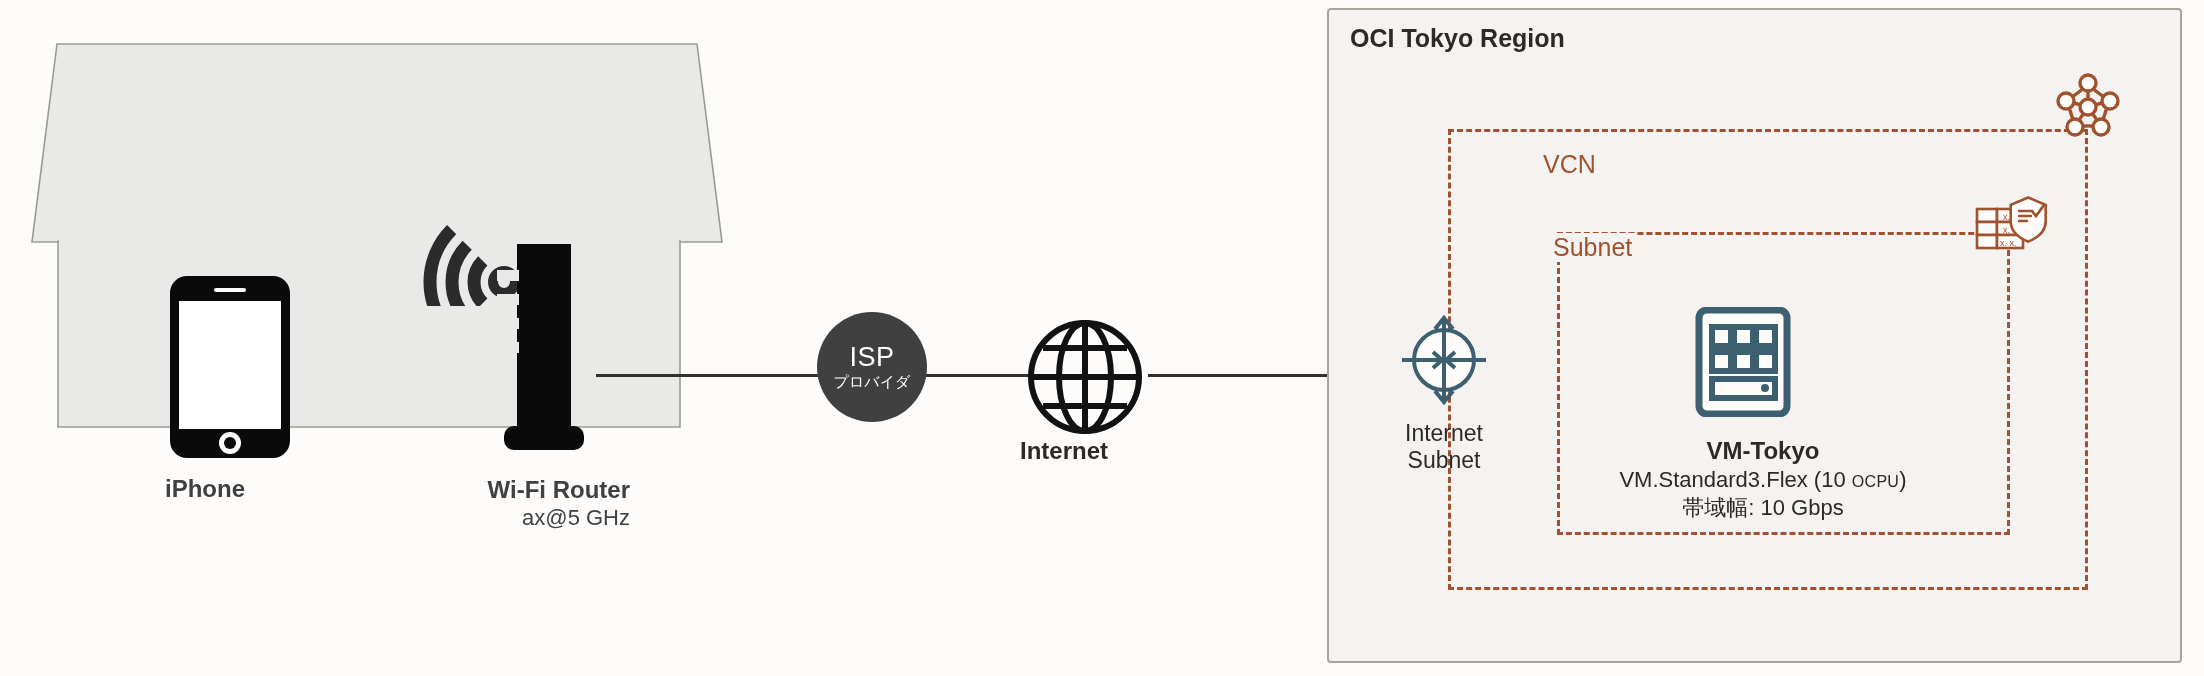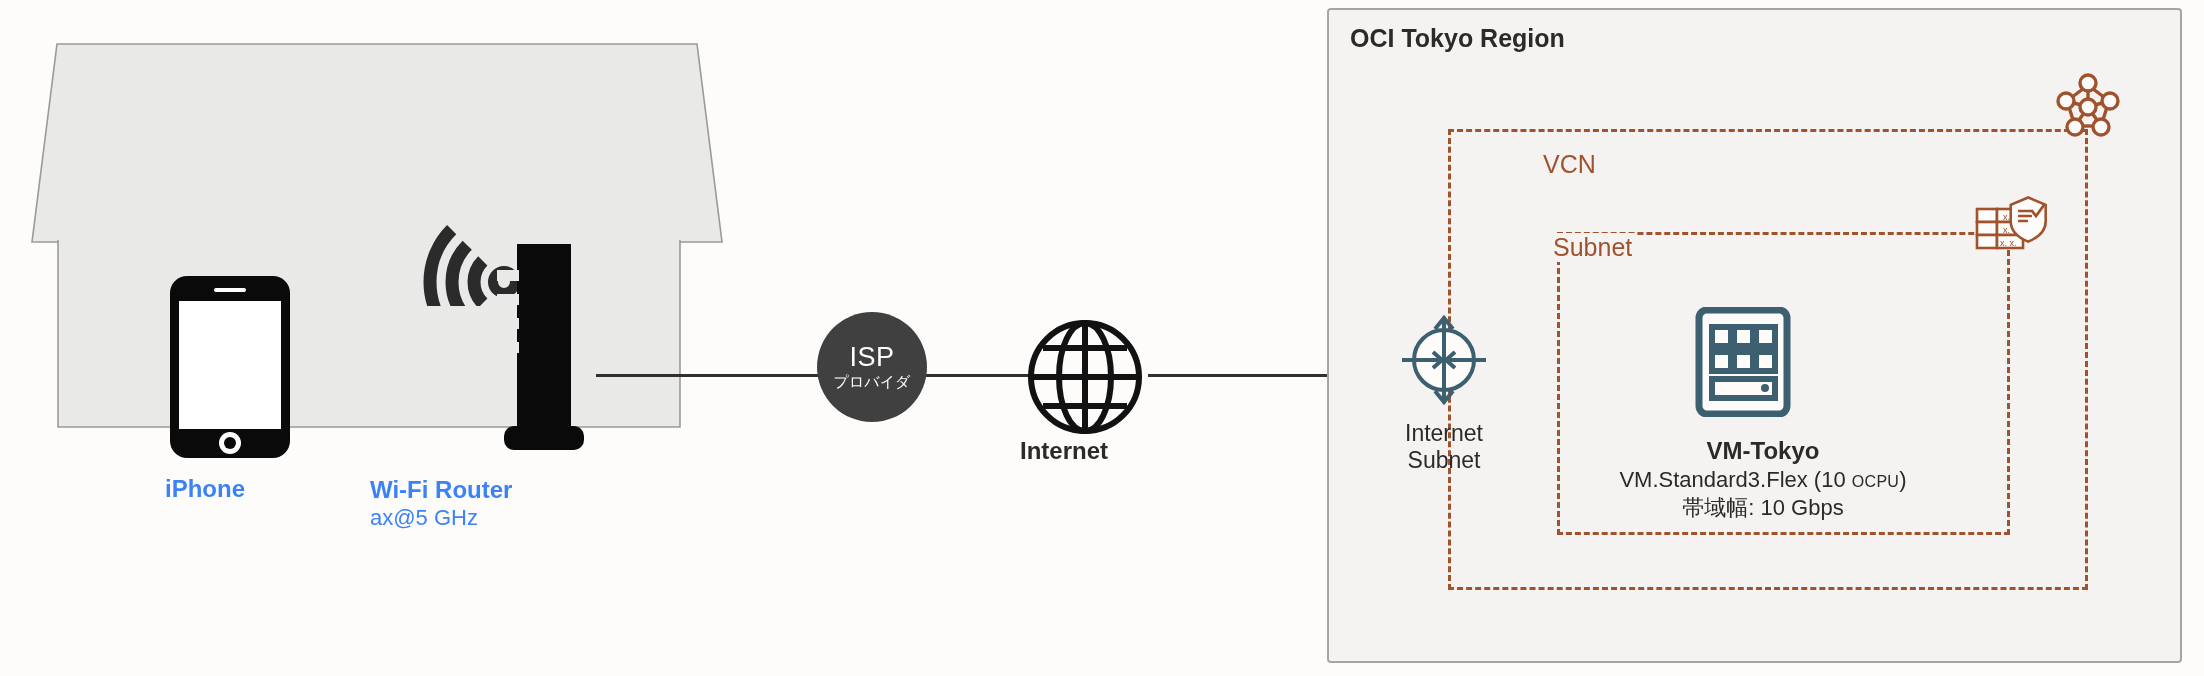--- a/index.html
+++ b/index.html
@@ -16,21 +16,21 @@
     width: 2204px;
     height: 676px;
     background: #fdfcfa;
     overflow: hidden;
   }
 
   
   .lbl {
     position: absolute;
     text-align: center;
-    color: #3b82f6;
+    color: #404040;
     white-space: nowrap;
     line-height: 1.18;
   }
   .lbl.bold { font-weight: bold; }
 
   
   .house-wrap { position: absolute; left: 22px; top: 42px; width: 710px; height: 560px; }
   .house-svg { display: block; }
 
   
@@ -191,21 +191,21 @@
       <rect x="10" y="182" width="80" height="24" rx="10" fill="#0a0a0a"></rect>
       <rect x="3" y="26" width="22" height="11" fill="#e9e9e7"></rect>
       <rect x="3" y="50" width="22" height="11" fill="#e9e9e7"></rect>
       <rect x="3" y="74" width="22" height="11" fill="#e9e9e7"></rect>
       <rect x="3" y="98" width="22" height="11" fill="#e9e9e7"></rect>
     </svg>
   </div>
 
   <div class="lbl bold iphone-label">iPhone</div>
 
-  <div class="lbl router-label" style="text-align:left;">
+  <div class="lbl router-label" style="text-align:right;">
     <div class="router-name">Wi-Fi Router</div>
     <div class="router-sub">ax@5 GHz</div>
   </div>
 
   <div class="line" style="left:596px; top:374px; width:228px;"></div>
   <div class="line" style="left:920px; top:374px; width:110px;"></div>
   <div class="line" style="left:1148px; top:374px; width:268px;"></div>
 
   <div class="isp-circle">
     <div class="isp-main">ISP</div>

